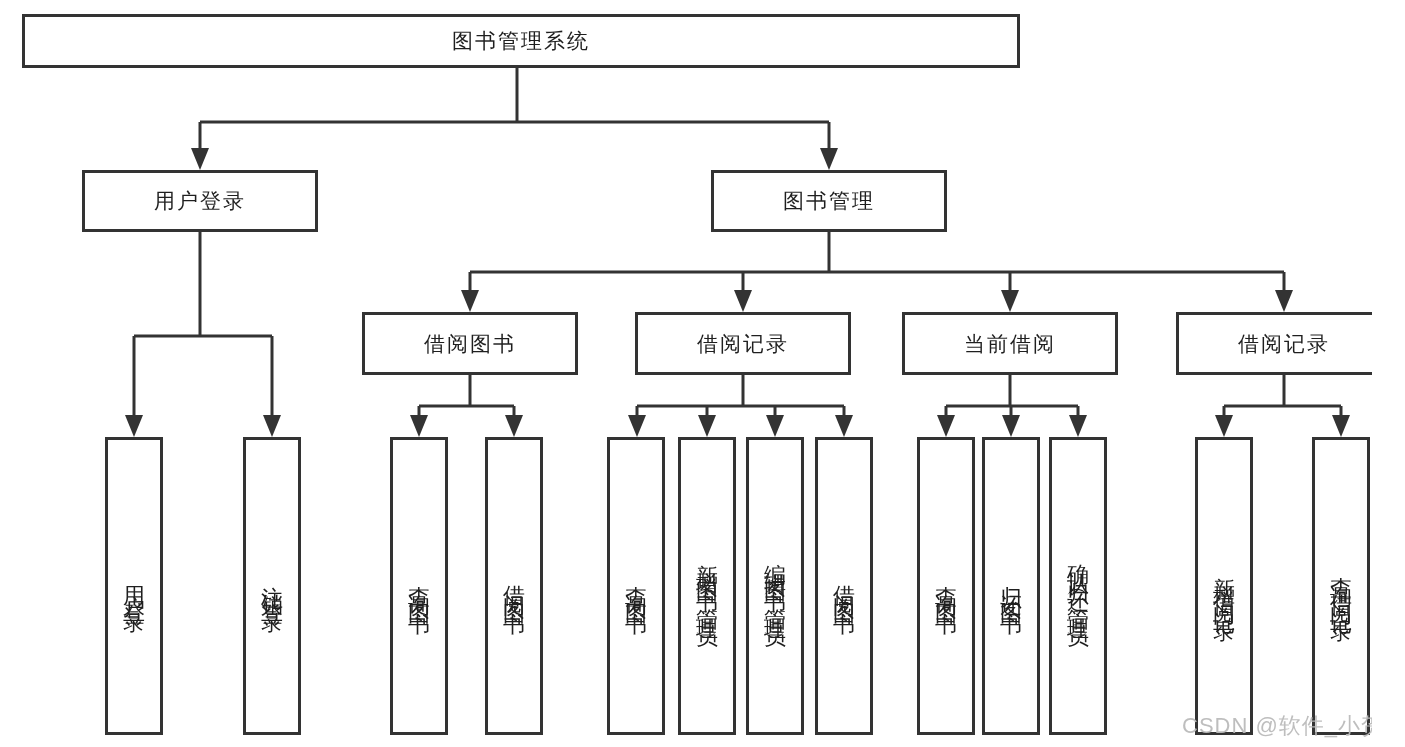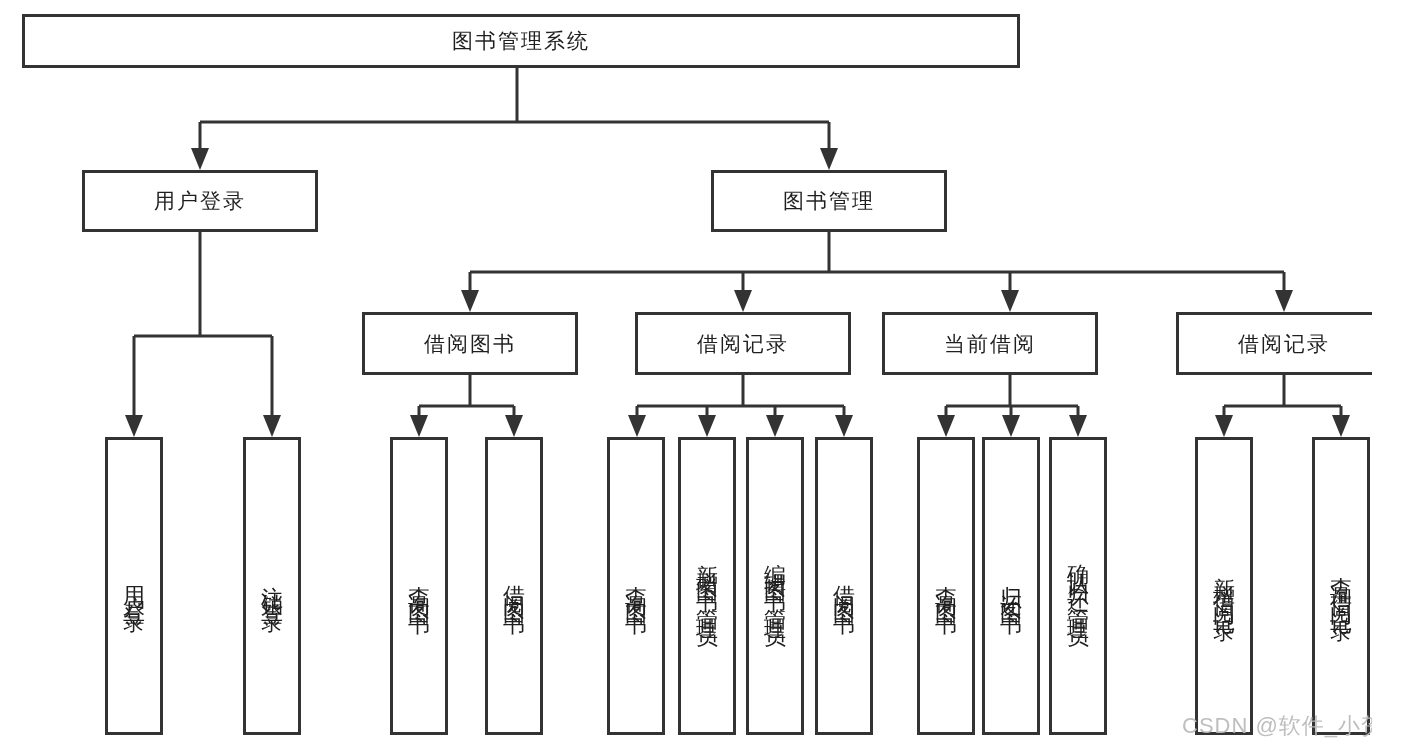--- a/index.html
+++ b/index.html
@@ -47,21 +47,21 @@
     color: #1f1f1f;
   }
   
   #n-root   { left: 22px;  top: 14px;  width: 998px; height: 54px; }
   
   #n-login  { left: 82px;  top: 170px; width: 236px; height: 62px; }
   #n-mgmt   { left: 711px; top: 170px; width: 236px; height: 62px; }
   
   #n-rec    { left: 362px;  top: 312px; width: 216px; height: 63px; }
   #n-borrow { left: 635px;  top: 312px; width: 216px; height: 63px; }
-  #n-cur    { left: 882px;  top: 312px; width: 216px; height: 63px; }
+  #n-cur    { left: 902px;  top: 312px; width: 216px; height: 63px; }
   #n-hist   { left: 1176px; top: 312px; width: 216px; height: 63px; }
   
   .leaf { top: 437px; width: 58px; height: 298px; }
   #l-userlogin   { left: 105px; }
   #l-logout      { left: 243px; }
   #l-query-rec   { left: 390px; }
   #l-borrow-rec  { left: 485px; }
   #l-query-bor   { left: 607px; }
   #l-add-bor     { left: 678px; }
   #l-edit-bor    { left: 746px; }

